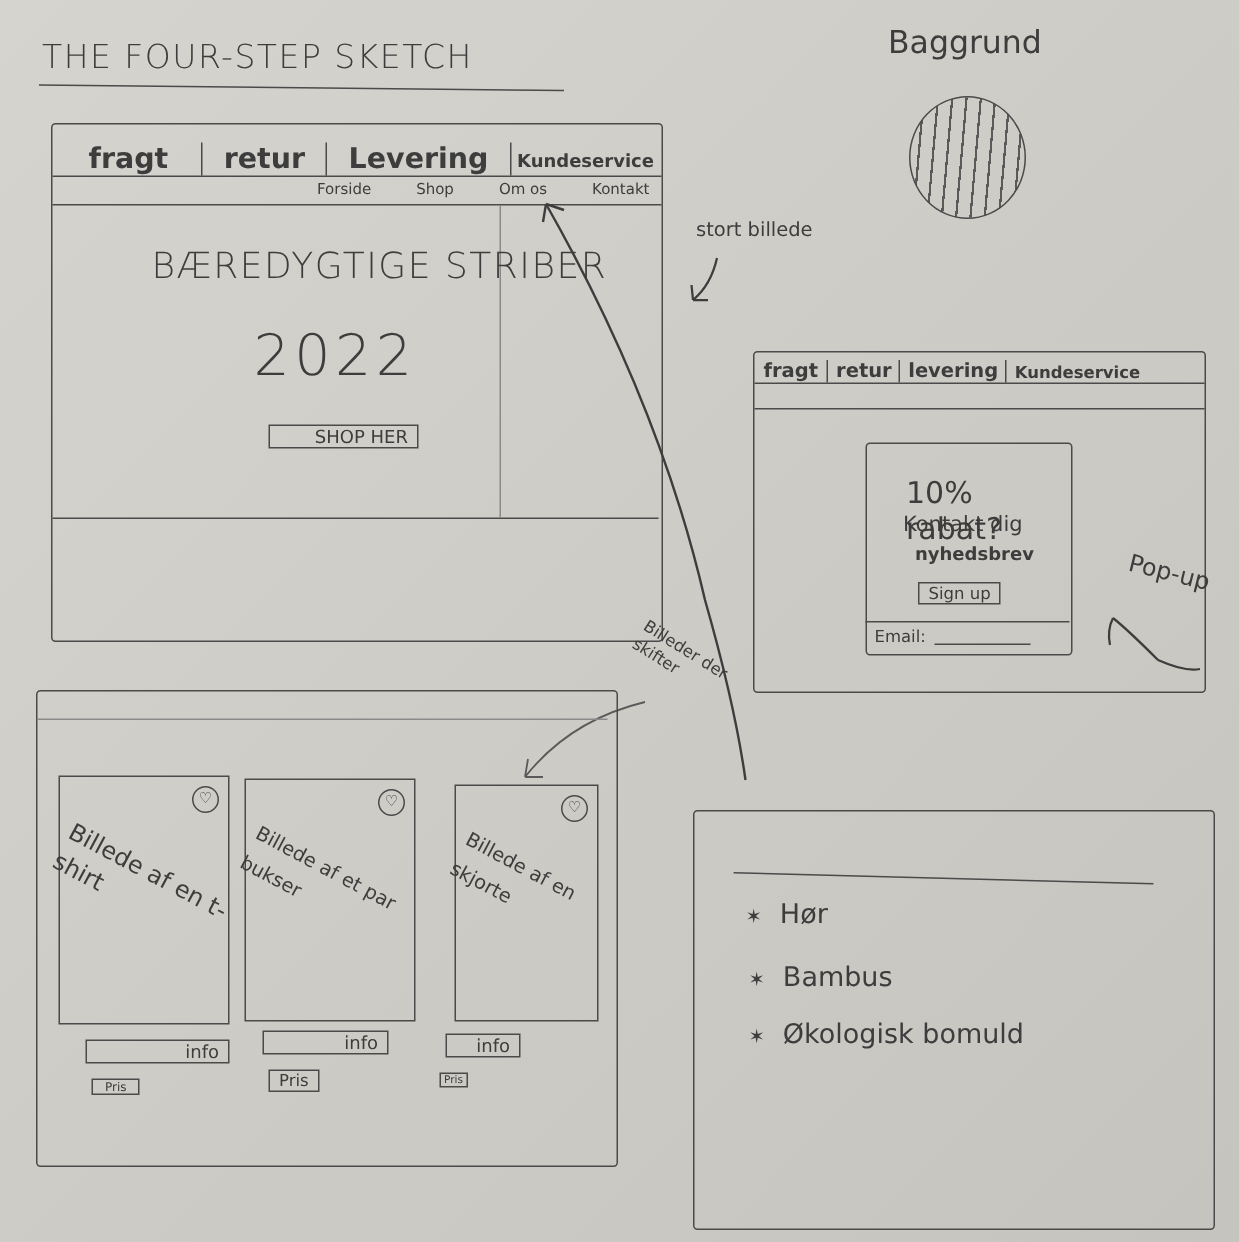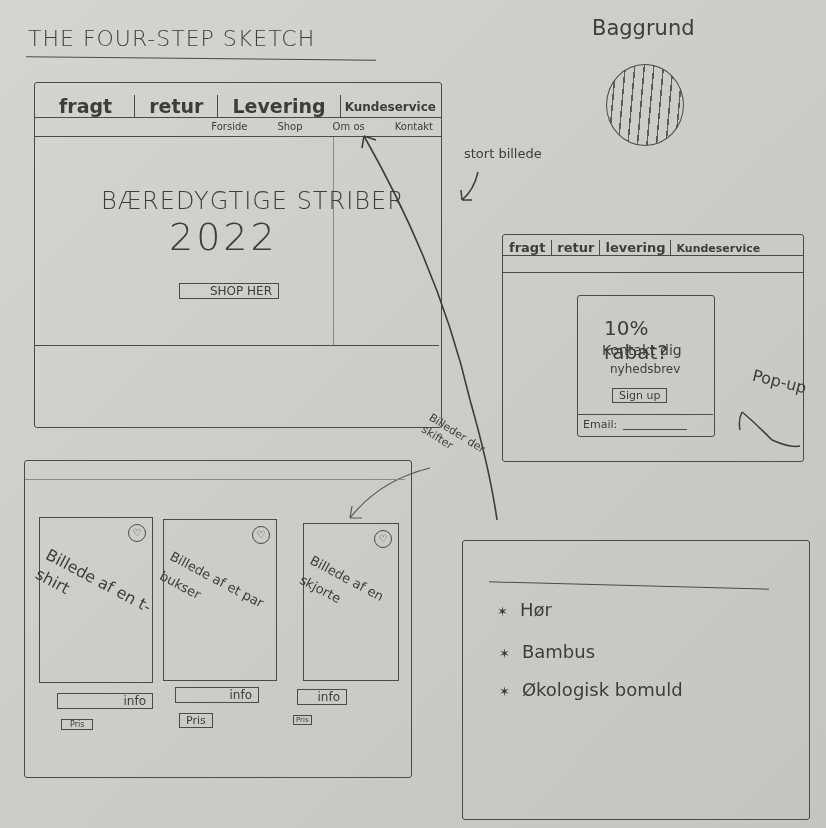--- a/index.html
+++ b/index.html
@@ -44,21 +44,21 @@
     <span class="tab" style="font-size:12px;padding:0 2px 3px 4px;">Kundeservice</span>
   </div>
   <div class="subnav hand" style="height:18px;line-height:18px;">
     <span>Forside</span>
     <span>Shop</span>
     <span>Om os</span>
     <span>Kontakt</span>
   </div>
   <div class="abs" style="left:0;top:54px;width:404px;height:208px;border-bottom:1.6px solid #4a4a4a;">
     <div class="abs" style="left:298px;top:0;height:208px;border-left:1px solid #8a8a8a;"></div>
-    <div class="abs hand" style="left:66px;top:26px;font-size:24px;letter-spacing:1px;font-weight:300;margin-top:24px;">BÆREDYGTIGE STRIBER</div>
+    <div class="abs hand" style="left:66px;top:26px;font-size:24px;letter-spacing:1px;font-weight:300;">BÆREDYGTIGE STRIBER</div>
     <div class="abs hand" style="left:134px;top:78px;font-size:38px;font-weight:300;letter-spacing:3px;">2022</div>
     <div class="abs hand btn" style="left:144px;top:146px;font-size:12px;width:86px;">SHOP HER</div>
   </div>
 </div>
 
 <div class="abs hand note" style="left:464px;top:146px;">stort billede</div>
 <svg class="abs" style="left:454px;top:168px;" width="30" height="40">
   <path d="M24 4 Q20 22 8 32 M8 32 L7 22 M8 32 L18 32" stroke="#3d3d3d" stroke-width="1.5" fill="none"></path>
 </svg>
 
@@ -73,21 +73,21 @@
   <div class="tabbar hand" style="height:20px;font-size:13px;">
     <span class="tab" style="padding:0 6px;">fragt</span>
     <span class="tab" style="padding:0 5px;">retur</span>
     <span class="tab" style="padding:0 5px;">levering</span>
     <span class="tab" style="padding:0 5px;font-size:11px;">Kundeservice</span>
   </div>
   <div style="height:16px;border-bottom:1.6px solid #4a4a4a;"></div>
   <div class="box" style="left:74px;top:60px;width:136px;height:140px;">
     <div class="abs hand" style="left:26px;top:20px;font-size:20px;">10% rabat?</div>
     <div class="abs hand" style="left:24px;top:46px;font-size:14px;">Kontakt dig</div>
-    <div class="abs hand" style="left:32px;top:66px;font-size:12px;">nyhedsbrev</div>
+    <div class="abs hand" style="left:32px;top:66px;font-size:12px;font-weight:bold;">nyhedsbrev</div>
     <div class="abs hand btn" style="left:34px;top:92px;font-size:11px;">Sign up</div>
     <div class="abs" style="left:-1px;top:118px;width:136px;height:20px;border-top:1.6px solid #4a4a4a;">
       <span class="abs hand" style="left:6px;top:3px;font-size:11px;">Email:</span>
       <span class="abs" style="left:46px;top:14px;width:64px;border-bottom:1.4px solid #4a4a4a;"></span>
     </div>
   </div>
 </div>
 <div class="abs hand" style="left:752px;top:372px;font-size:16px;transform:rotate(14deg);">Pop-up</div>
 
 <div class="abs hand" style="left:420px;top:430px;font-size:11px;transform:rotate(32deg);line-height:14px;width:80px;">

